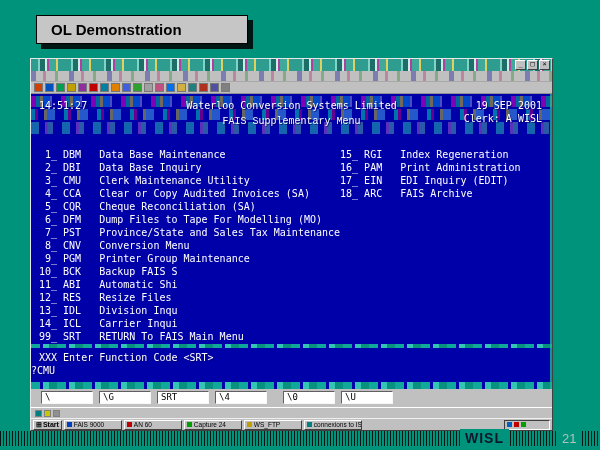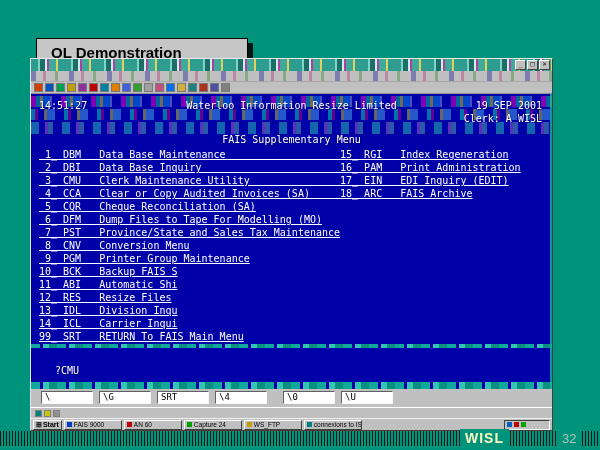--- a/index.html
+++ b/index.html
@@ -9,21 +9,21 @@
     --tooltip-border:#CC2200;
     --button-bg:#00A38A;
   }
   *{margin:0;padding:0;box-sizing:border-box;}
   body{width:600px;height:450px;font-family:"Liberation Sans",sans-serif;}
   .slide{position:relative;width:600px;height:450px;background:var(--slide-bg);overflow:hidden;}
 
   
   .title-box{position:absolute;left:36px;top:15px;width:212px;height:29px;background:#C6C6C6;
     border:1px solid #000;box-shadow:5px 5px 0 rgba(0,0,0,.85);display:flex;align-items:center;
-    padding-left:14px;font-size:15px;font-weight:bold;color:#000;margin-top:23px;}
+    padding-left:14px;font-size:15px;font-weight:bold;color:#000;}
 
   
   .window{position:absolute;left:30px;top:58px;width:523px;height:373px;background:#C0C0C0;
     border:1px solid;border-color:#E8E8E8 #404040 #404040 #E8E8E8;
     box-shadow:inset 1px 1px 0 #fff, inset -1px -1px 0 #707070;}
   .titlebar{position:relative;height:12px;
     background:#2A8F86;
     background-image:repeating-linear-gradient(90deg,#2E9C8F 0 7px,#7ED4C8 7px 9px,#1C6E66 9px 14px,
       #C8F0E8 14px 16px,#B040A0 16px 18px,#3FA99A 18px 25px,#E0D060 25px 27px,#2E9C8F 27px 33px);}
   .controls{position:absolute;right:2px;top:1px;display:flex;}
@@ -47,21 +47,21 @@
       rgba(0,0,0,0) 21px 30px);}
   .n2{background:repeating-linear-gradient(90deg,rgba(0,255,180,.45) 0 4px,rgba(255,0,120,.4) 4px 7px,
       rgba(0,0,0,0) 7px 13px,rgba(255,255,0,.4) 13px 16px,rgba(90,220,255,.4) 16px 24px,
       rgba(0,0,0,0) 24px 33px);}
   .n3{background:repeating-linear-gradient(90deg,rgba(40,200,180,.5) 0 8px,rgba(0,0,0,0) 8px 14px,
       rgba(255,140,220,.35) 14px 17px,rgba(120,255,170,.35) 17px 22px,rgba(0,0,0,0) 22px 31px);}
   .nteal{background:repeating-linear-gradient(90deg,#0FA89B 0 9px,#0000A8 9px 12px,#33C4B4 12px 18px,
       #08917F 18px 26px);}
   .term-line{position:absolute;white-space:pre;z-index:2;text-shadow:1px 1px 0 rgba(0,0,100,.7);}
   .t-center{left:0;right:0;text-align:center;}
-  .menu-lines{position:absolute;left:8px;top:54px;line-height:13px;white-space:pre;z-index:1;text-decoration:underline;}
+  .menu-lines{position:absolute;left:8px;top:54px;line-height:13px;white-space:pre;z-index:1;}
   .tline{height:13px;}
   .tooltip{position:absolute;left:190px;top:171px;width:208px;z-index:5;background:var(--tooltip-bg);
     border:2px solid var(--tooltip-border);box-shadow:2px 3px 0 rgba(110,0,0,.55);color:#000;
     font-family:"Liberation Sans",sans-serif;font-size:9.5px;line-height:1.3;padding:4px 6px;}
   .term-right-edge{position:absolute;right:0;top:0;bottom:0;width:2px;background:#13B5A5;opacity:.8;z-index:3;}
 
   
   .fkey-row{position:relative;height:18px;background:#C0C0C0;}
   .fkey{position:absolute;top:2px;width:52px;height:13px;background:#fff;border:1px solid;
     border-color:#606060 #F8F8F8 #F8F8F8 #606060;font-family:"DejaVu Sans Mono",monospace;
@@ -83,21 +83,21 @@
     overflow:hidden;white-space:nowrap;flex:none;}
   .task-icon{width:5px;height:5px;flex:none;}
   .tray{margin-left:auto;width:46px;height:10px;border:1px solid;border-color:#404040 #fff #fff #404040;
     display:flex;align-items:center;gap:2px;padding:0 2px;}
   .tray-icon{width:5px;height:5px;flex:none;}
 
   
   .barcode{position:absolute;left:0;right:0;top:431px;height:15px;
     background:repeating-linear-gradient(90deg,#0B1714 0 1px,rgba(0,0,0,0) 1px 3px);}
   .brand{position:absolute;left:460px;top:429px;height:18px;line-height:18px;background:var(--slide-bg);
-    padding:0 5px;font-size:14px;font-weight:bold;color:#fef9c3;letter-spacing:1px;}
+    padding:0 5px;font-size:14px;font-weight:bold;color:#0f172a;letter-spacing:1px;}
   .page-num{position:absolute;left:558px;top:430px;height:17px;line-height:17px;background:var(--slide-bg);
     padding:0 4px;font-size:13px;color:#AFC2BC;}
 </style>
 </head>
 <body>
 
 <div class="slide">
 
   <div class="title-box">
     <span>OL Demonstration</span>
@@ -135,29 +135,30 @@
         <span class="tbi" style="background: rgb(80, 80, 160);"></span>
         <span class="tbi" style="background: rgb(128, 128, 128);"></span>
       </div>
 
     <div class="terminal">
       <div class="noise n1" style="top:2px;height:11px;"></div>
       <div class="noise n2" style="top:15px;height:11px;"></div>
       <div class="noise n3" style="top:28px;height:12px;"></div>
 
       <div class="term-line" style="left:8px;top:6px;">14:51:27</div>
-      <div class="term-line t-center" style="top:6px;">Waterloo Information Resize Limited</div>
+      <div class="term-line t-center" style="top:6px;">Waterloo Conversion Systems Limited</div>
       <div class="term-line" style="right:10px;top:6px;">19 SEP 2001</div>
       <div class="term-line" style="right:10px;top:19px;text-align:right;">Clerk: A WISL</div>
-      <div class="term-line t-center" style="top:40px;">FAIS Supplementary Menu</div>
+      <div class="term-line t-center" style="top:22px;font-family:Liberation Mono, monospace;">FAIS Supplementary Menu</div>
 
       <div class="menu-lines"><div class="tline"> 1_ DBM   Data Base Maintenance                   15_ RGI   Index Regeneration</div><div class="tline"> 2_ DBI   Data Base Inquiry                       16_ PAM   Print Administration</div><div class="tline"> 3_ CMU   Clerk Maintenance Utility               17_ EIN   EDI Inquiry (EDIT)</div><div class="tline"> 4_ CCA   Clear or Copy Audited Invoices (SA)     18_ ARC   FAIS Archive</div><div class="tline"> 5_ CQR   Cheque Reconciliation (SA)</div><div class="tline"> 6_ DFM   Dump Files to Tape For Modelling (MO)</div><div class="tline"> 7_ PST   Province/State and Sales Tax Maintenance</div><div class="tline"> 8_ CNV   Conversion Menu</div><div class="tline"> 9_ PGM   Printer Group Maintenance</div><div class="tline">10_ BCK   Backup FAIS S</div><div class="tline">11_ ABI   Automatic Shi</div><div class="tline">12_ RES   Resize Files</div><div class="tline">13_ IDL   Division Inqu</div><div class="tline">14_ ICL   Carrier Inqui</div><div class="tline">99_ SRT   RETURN To FAIS Main Menu</div></div>
 
       <div class="noise nteal" style="top:250px;height:4px;"></div>
-      <div class="term-line" style="left:24px;top:271px;">?CMU</div>
+      <div class="term-line" style="left:8px;top:258px;">XXX Enter Function Code &lt;SRT&gt;</div>
+      <div class="term-line" style="left:0;top:271px;">?CMU</div>
       <div class="noise nteal" style="bottom:0;height:7px;"></div>
       <div class="term-right-edge"></div>
 
     </div>
 
     <div class="fkey-row">
         <div class="fkey" style="left: 10px;">\</div>
         <div class="fkey" style="left: 68px;">\G</div>
         <div class="fkey" style="left: 126px;">SRT</div>
         <div class="fkey" style="left: 184px;">\4</div>
@@ -202,15 +203,15 @@
         <span class="tray-icon" style="background:#0060C0;"></span>
         <span class="tray-icon" style="background:#C00000;"></span>
         <span class="tray-icon" style="background:#00A000;"></span>
       </div>
     </div>
 
   </div>
 
   <div class="barcode"></div>
   <div class="brand">WISL</div>
-  <div class="page-num">32</div>
+  <div class="page-num">21</div>
 
 </div>
 
 </body></html>

